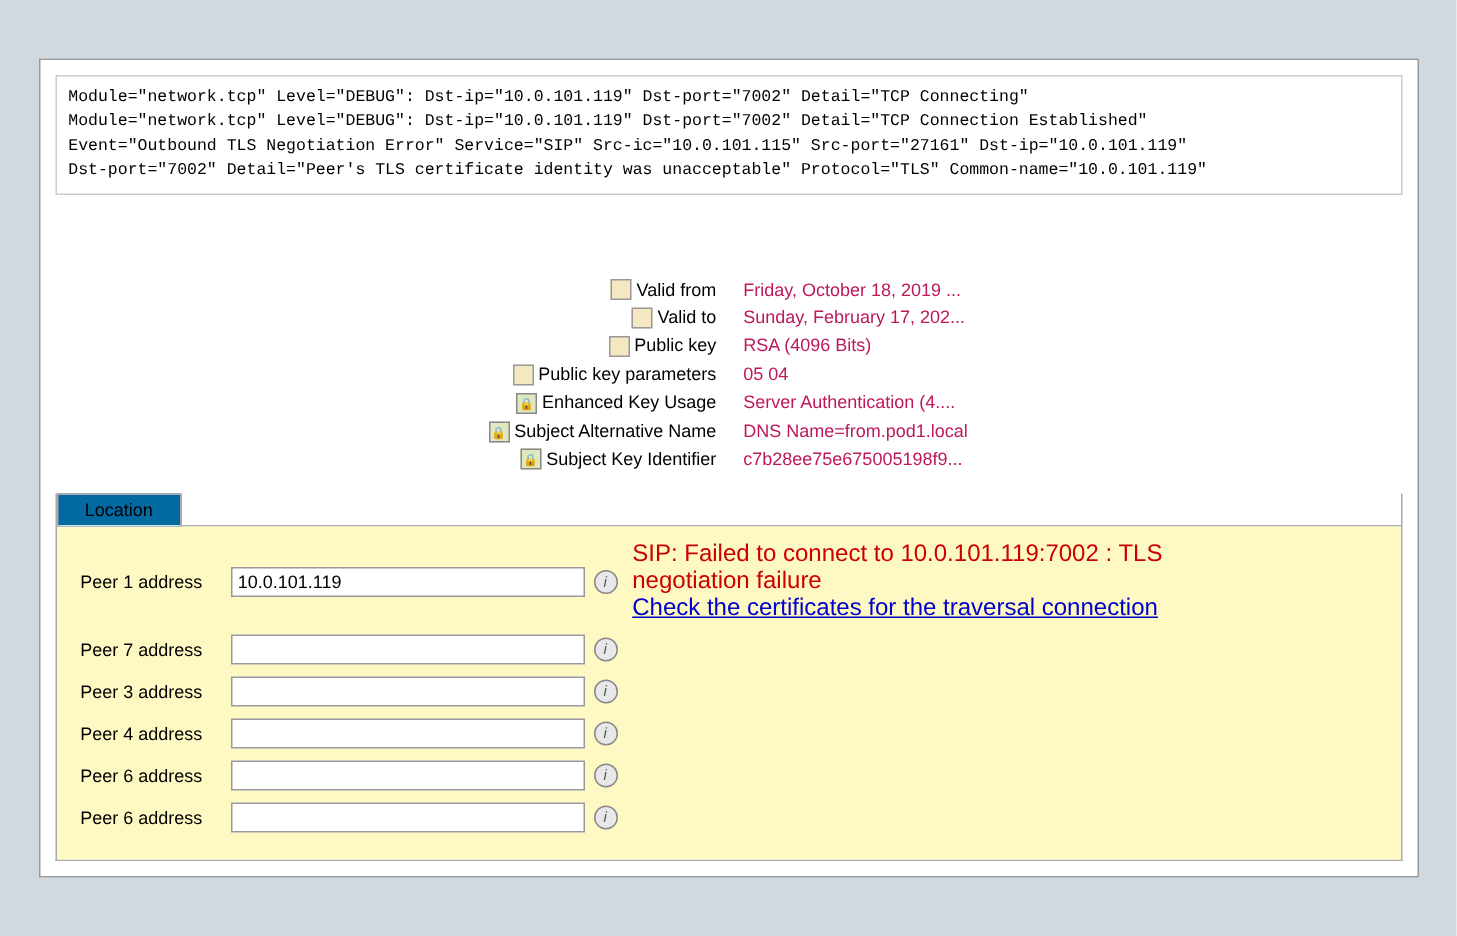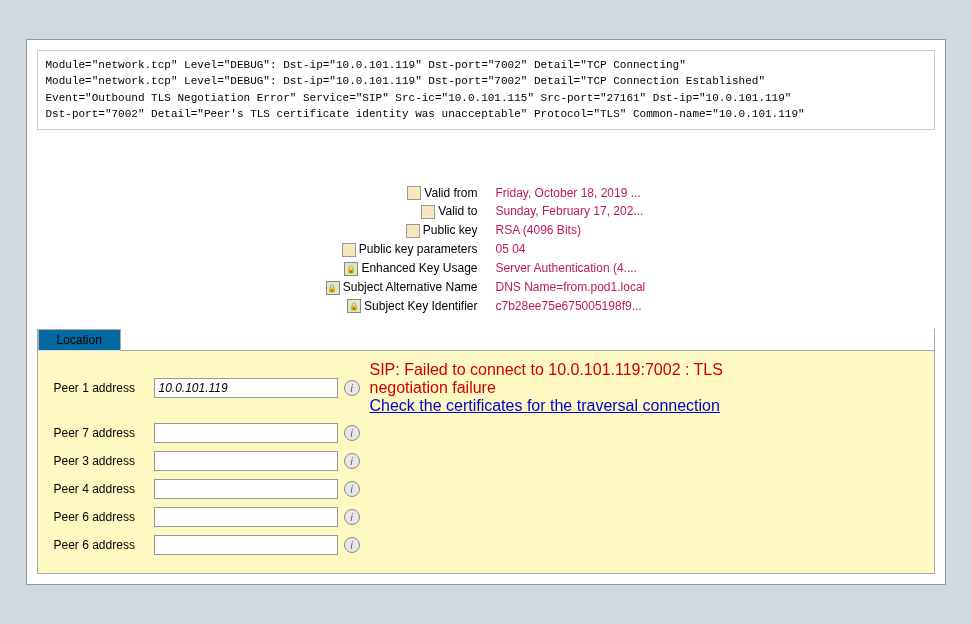--- a/index.html
+++ b/index.html
@@ -105,27 +105,26 @@
       align-items: center;
       margin-bottom: 8px;
     }
     .peer-label {
       width: 100px;
       font-size: 12px;
       color: #000;
       flex-shrink: 0;
     }
     .peer-input {
-      width: 184px;
+      width: 236px;
       border: 1px solid #999;
       padding: 2px 4px;
       font-size: 12px;
       background: #fff;
       height: 20px;
-      font-style: italic;
     }
     .info-icon {
       display: inline-flex;
       align-items: center;
       justify-content: center;
       width: 16px;
       height: 16px;
       border-radius: 50%;
       border: 1px solid #888;
       background: #e8e8e8;

